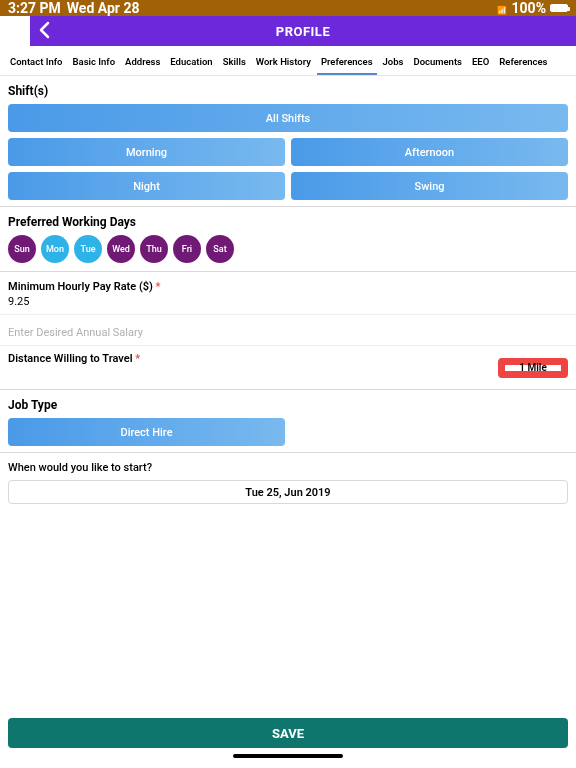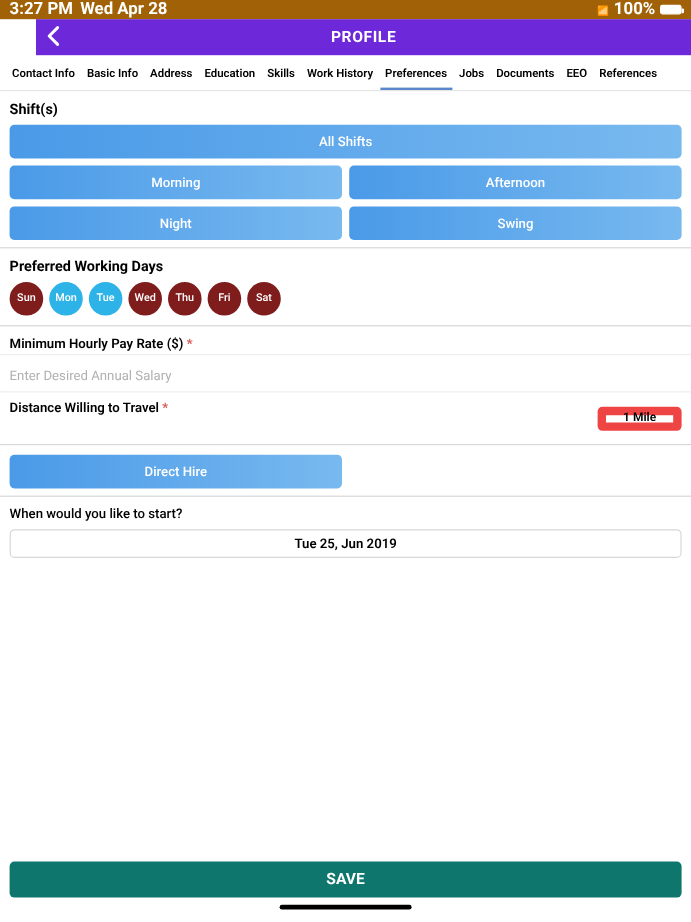--- a/index.html
+++ b/index.html
@@ -25,21 +25,21 @@
     .section-label { font-size: 12px; font-weight: 700; color: #000; margin-bottom: 6px; }
     
     .btn-row { display: flex; gap: 6px; margin-bottom: 6px; }
     .btn-pill { flex: 1; height: 28px; border: none; border-radius: 4px; color: #fff; font-size: 11px; font-weight: 500; cursor: pointer; background: linear-gradient(to right, #4a9ae8, #78b9ef); }
     .btn-full { width: 100%; }
     
     .divider { height: 1px; background: #d8d8d8; margin: 2px -8px 8px; }
     
     .days-row { display: flex; gap: 5px; margin-bottom: 8px; }
     .day-chip { width: 28px; height: 28px; border-radius: 50%; display: flex; align-items: center; justify-content: center; font-size: 9px; font-weight: 500; cursor: pointer; }
-    .day-chip.off { background: #7f1d1d; color: #fff; }
+    .day-chip.off { background: #701a75; color: #fff; }
     .day-chip.on { background: #2db3e8; color: #fff; }
     
     .field-label { font-size: 11px; font-weight: 600; color: #000; margin-bottom: 2px; }
     .field-label .req { color: #d9534f; }
     .field-value { font-size: 11px; color: #000; margin-bottom: 6px; }
     .field-input { width: 100%; border: none; font-size: 11px; color: #000; padding: 2px 0 6px; outline: none; }
     .field-input::placeholder { color: #b0b0b0; }
     .row-sep { height: 1px; background: #eee; margin: 0 -8px 6px; }
     
     .travel-row { display: flex; justify-content: space-between; align-items: center; margin-bottom: 6px; }
@@ -110,31 +110,33 @@
       <div class="day-chip on">Mon</div>
       <div class="day-chip on">Tue</div>
       <div class="day-chip off">Wed</div>
       <div class="day-chip off">Thu</div>
       <div class="day-chip off">Fri</div>
       <div class="day-chip off">Sat</div>
     </div>
   <div class="divider"></div>
 
   <div class="field-label"><span>Minimum Hourly Pay Rate ($) </span><span class="req">*</span></div>
+  <div class="field-value">9.25</div>
   <div class="row-sep"></div>
 
   <input class="field-input" type="text" placeholder="Enter Desired Annual Salary" style="">
   <div class="row-sep"></div>
 
   <div class="travel-row">
     <div class="field-label" style="margin-bottom:18px"><span>Distance Willing to Travel </span><span class="req">*</span></div>
     <div class="select-box">1 Mile</div>
   </div>
   <div class="divider"></div>
 
+  <div class="section-label">Job Type</div>
   <div class="btn-row">
     <button class="btn-pill" style="flex:0 0 calc(50% - 3px)">Direct Hire</button>
   </div>
   <div class="divider"></div>
 
   <div class="field-label" style="font-weight:500">When would you like to start?</div>
   <div class="date-box">Tue 25, Jun 2019</div>
 </div>
 
 <div class="bottom-area">

